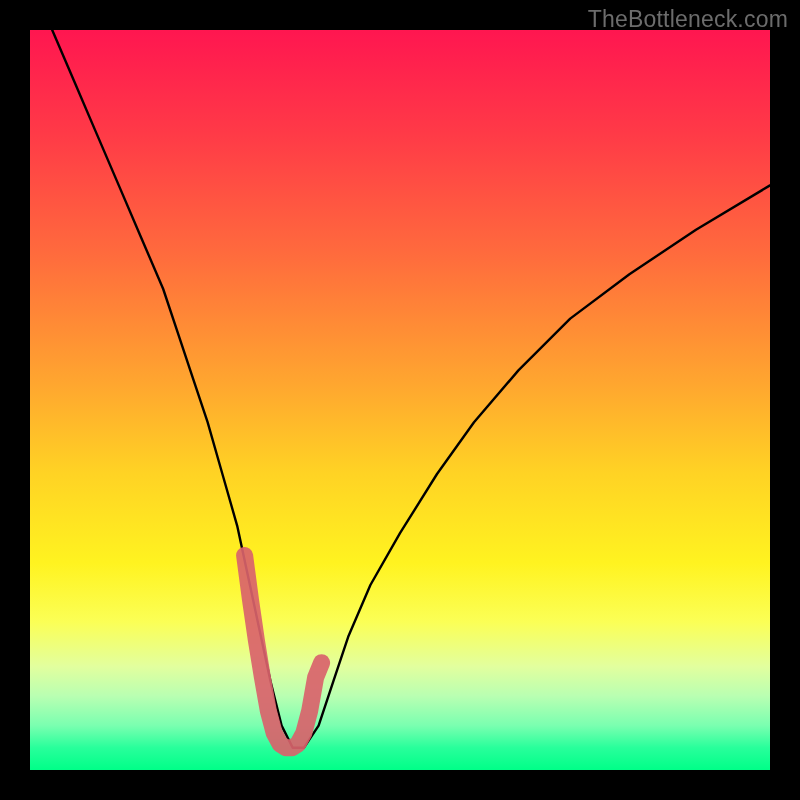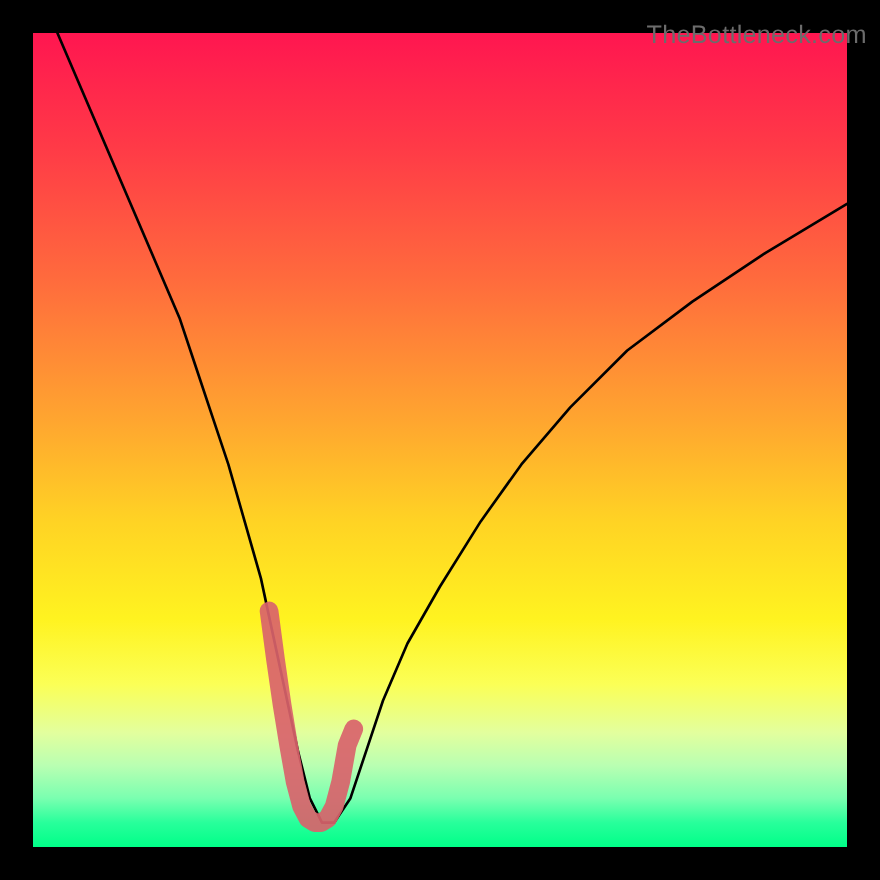--- a/index.html
+++ b/index.html
@@ -27,21 +27,21 @@
       #fbff56 80%,
       #e2ff9e 86%,
       #b9ffb2 90%,
       #7affb0 94%,
       #28ff9b 97%,
       #00ff88 100%
     );
   }
   .watermark {
     position: absolute;
-    top: 18px;
+    top: 6px;
     right: 12px;
     color: #6c6c6c;
     font-size: 23px;
     font-weight: 500;
     letter-spacing: 0.2px;
     user-select: none;
   }
   svg.plot {
     position: absolute;
     left: 0;

